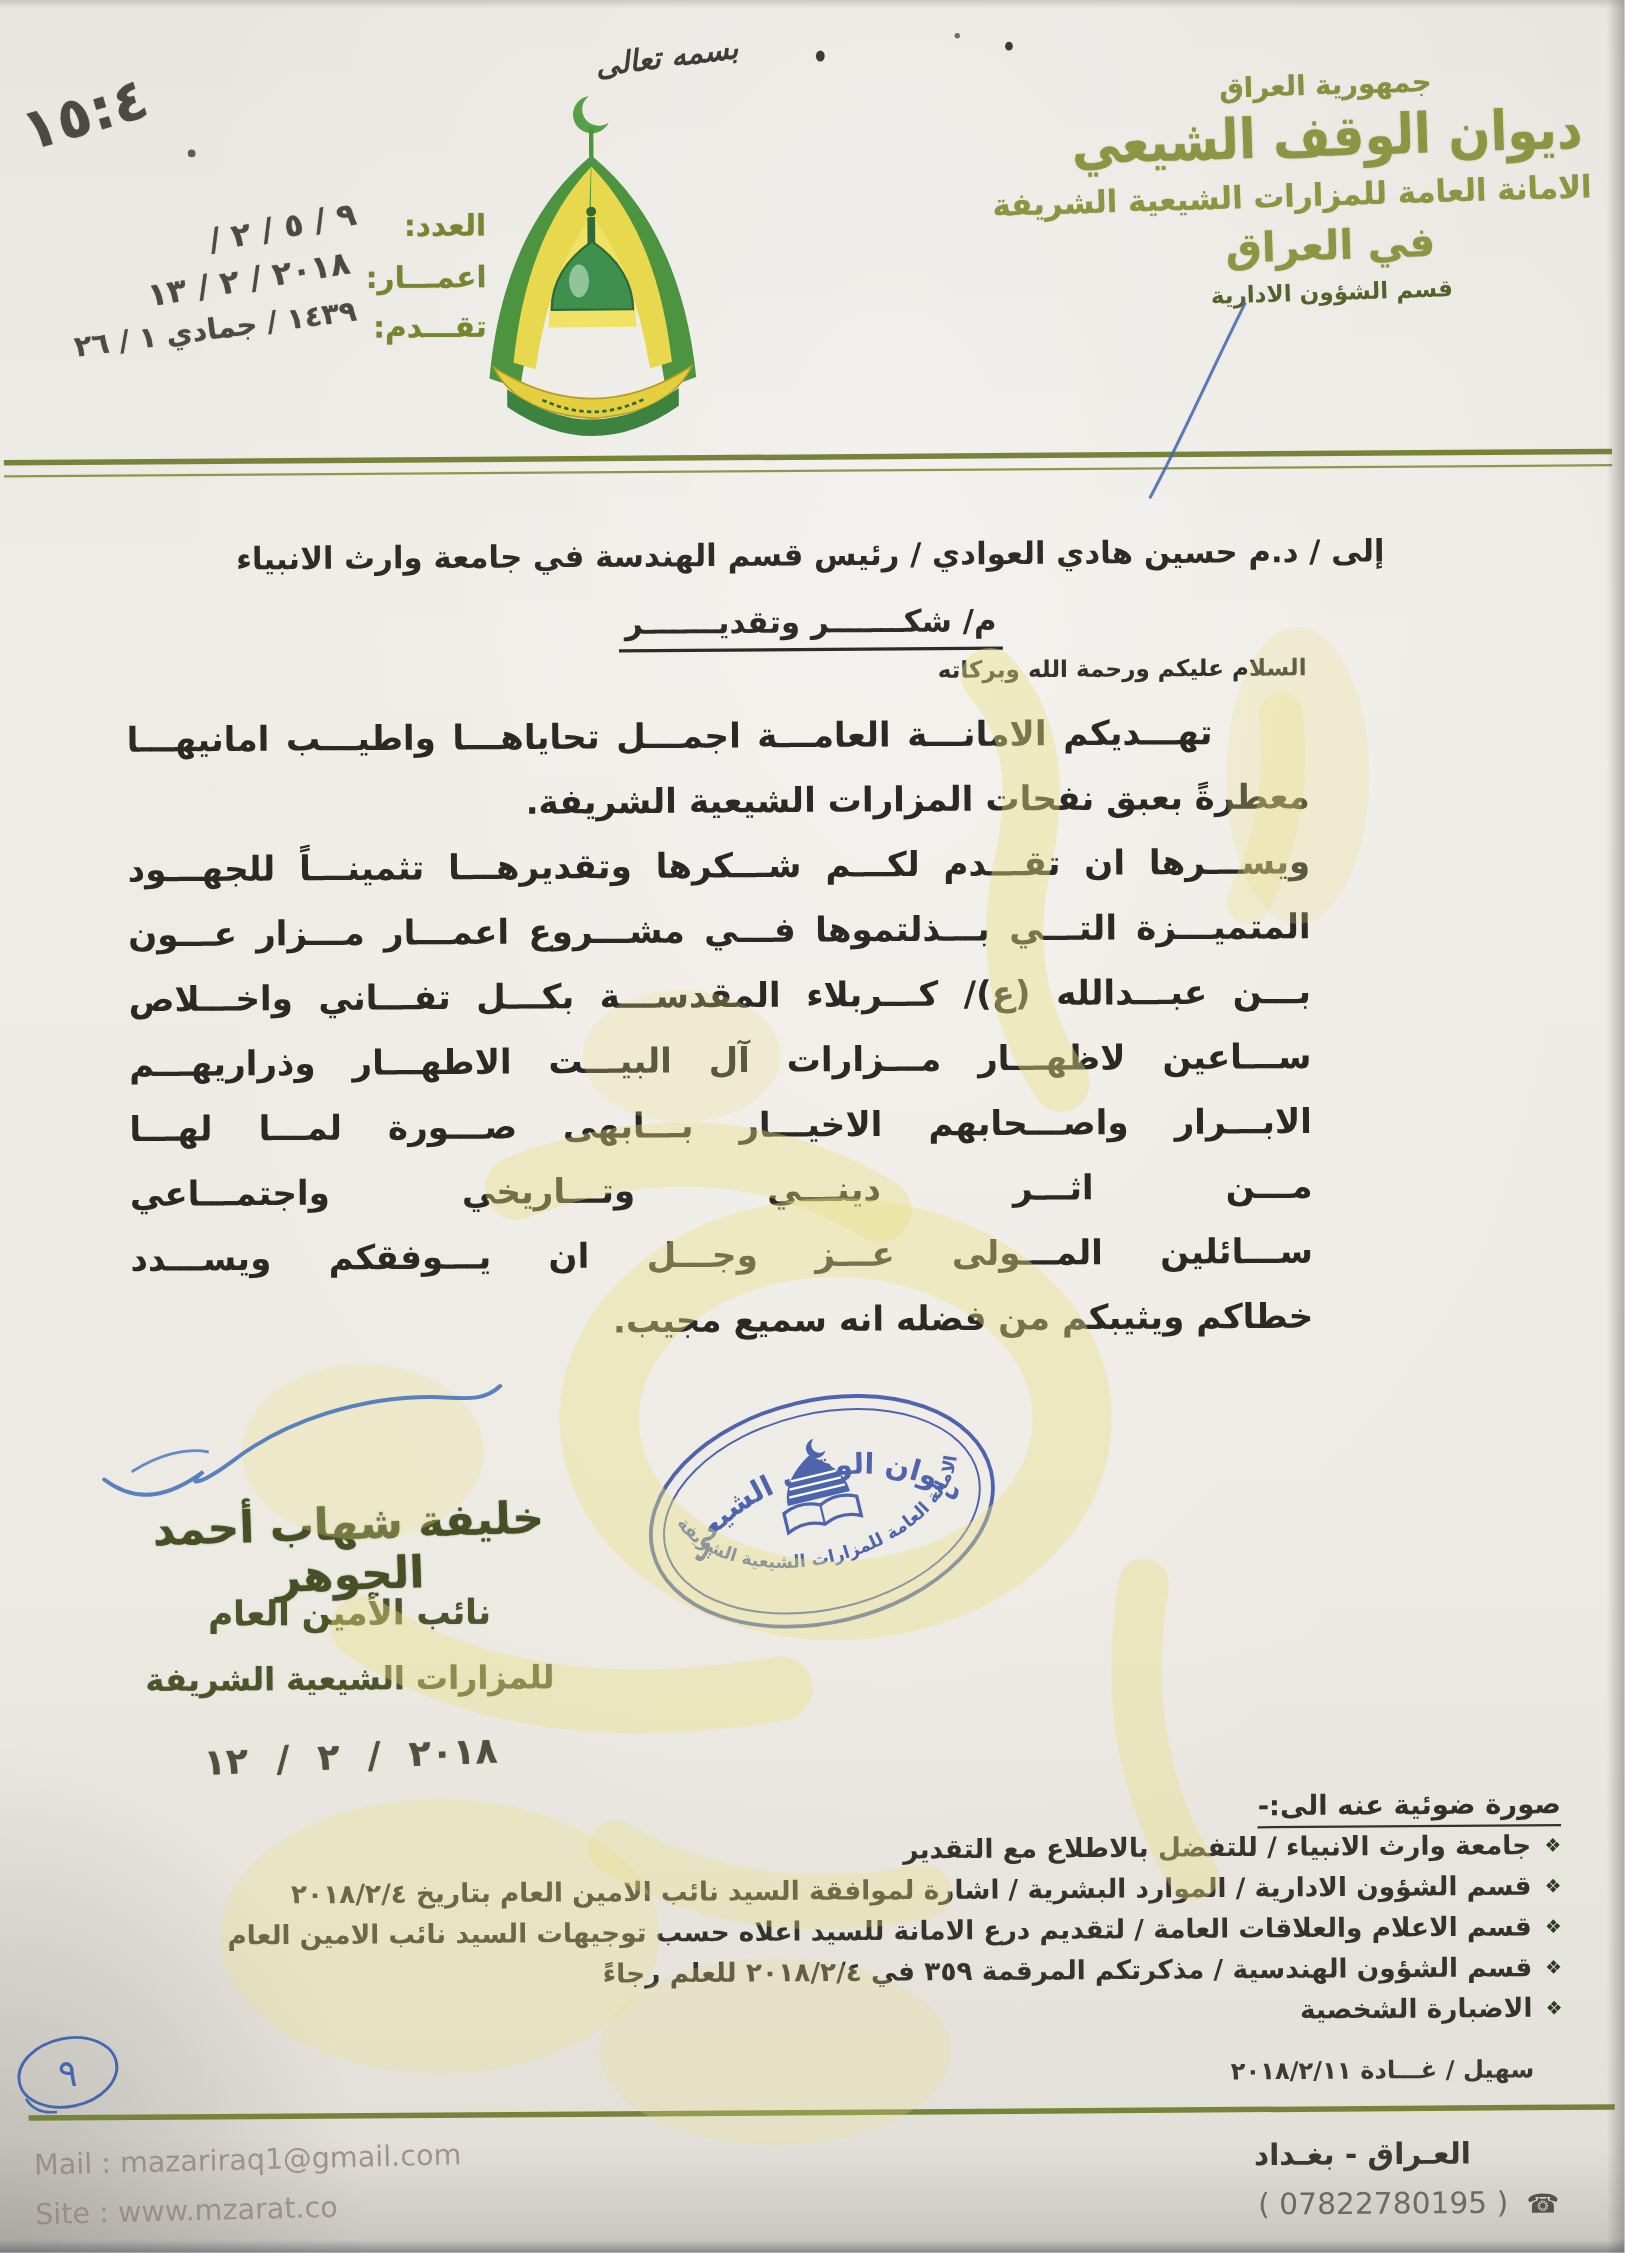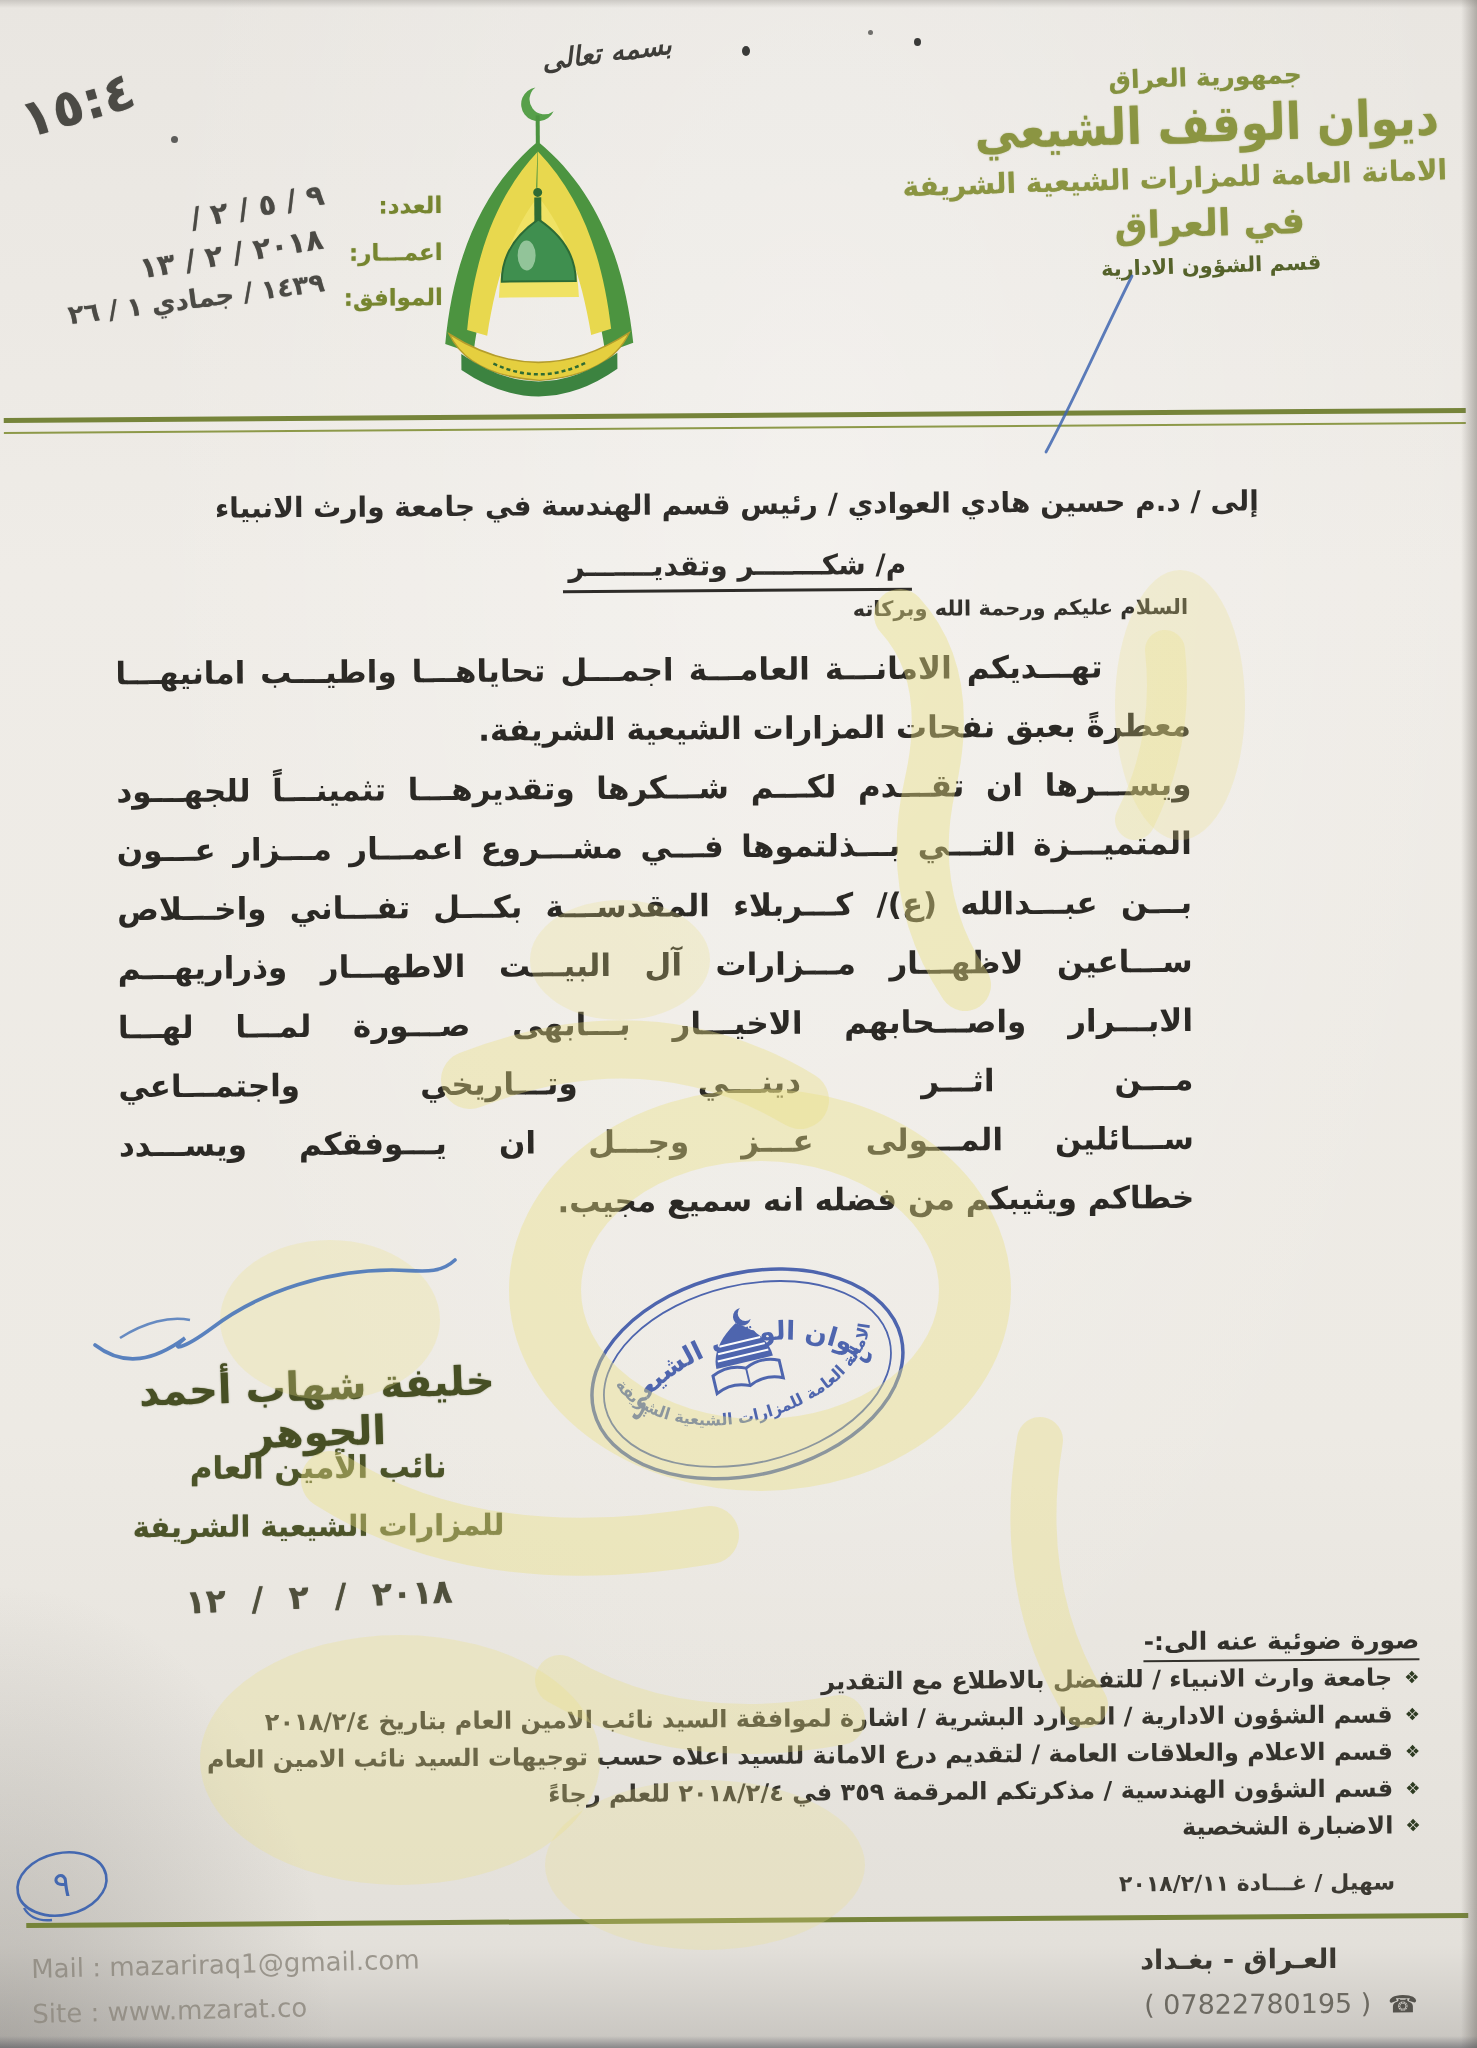--- a/index.html
+++ b/index.html
@@ -18,21 +18,21 @@
   .edge-bottom{position:absolute;left:0;right:0;bottom:0;height:12px;
     background:linear-gradient(0deg,rgba(60,62,72,.45),transparent);}
   .content{position:absolute;inset:0;transform:rotate(-0.4deg);}
   .abs{position:absolute;}
   .hw{color:#4b4a45;font-weight:600;text-shadow:0 0 1px rgba(75,74,69,.55);}
   .ltr{direction:ltr;unicode-bidi:isolate;}
 
   
   .ref-block{left:38px;top:186px;width:410px;z-index:3;}
   .ref-row{display:flex;align-items:center;gap:14px;margin-bottom:13px;}
-  .ref-label{font-size:23px;font-weight:bold;color:#76852f;min-width:104px;
+  .ref-label{font-size:27px;font-weight:bold;color:#76852f;min-width:104px;
     text-shadow:0 0 1px rgba(118,133,47,.5);}
   .ref-value{font-size:29px;white-space:nowrap;}
   .hw-time{left:26px;top:70px;font-size:52px;transform:rotate(-16deg);z-index:3;}
 
   .bismillah{left:548px;top:36px;font-size:27px;font-weight:bold;color:#3e3d39;
     transform:rotate(-7deg);font-style:italic;z-index:3;}
 
   .letterhead{left:975px;top:66px;width:478px;text-align:center;z-index:3;transform:rotate(-1.4deg);}
   .lh-country{font-size:25px;font-weight:bold;color:#84913f;text-shadow:0 0 1px rgba(132,145,63,.6);}
   .lh-org{font-size:45px;font-weight:bold;color:#8b9542;margin-top:6px;transform:scaleY(1.12);
@@ -130,21 +130,21 @@
     <div class="abs ref-block">
       <div class="ref-row">
         <span class="ref-label">العدد:</span>
         <span class="ref-value hw ltr" style="transform:rotate(-10deg);">/ ٩ / ٥ / ٢</span>
       </div>
       <div class="ref-row">
         <span class="ref-label">اعمـــار:</span>
         <span class="ref-value hw ltr" style="transform:rotate(-9deg);">٢٠١٨ / ٢ / ١٣</span>
       </div>
       <div class="ref-row">
-        <span class="ref-label">الموافق:</span>
+        <span class="ref-label">تقـــدم:</span>
         <span class="ref-value hw ltr" style="transform:rotate(-7deg);font-size:26px;">١٤٣٩ / جمادي ١ / ٢٦</span>
       </div>
     </div>
 
     <svg class="abs logo" viewBox="0 0 240 322">
       <path d="M118,8 a17,17 0 1 0 18,24 a13,13 0 1 1 -18,-24 Z" fill="#57a04a"></path>
       <rect x="118" y="36" width="4" height="28" fill="#4c9440"></rect>
       <path d="M120,100 C95,132 82,172 80,218 L160,218 C158,172 145,132 120,100 Z" fill="#f0e264"></path>
       <path d="M120,62 C62,110 34,182 26,264 L54,274 C64,202 86,140 122,108 Z" fill="#4c9440"></path>
       <path d="M120,72 C78,116 56,176 48,250 L68,256 C78,192 96,146 121,116 Z" fill="#e8d84e"></path>

